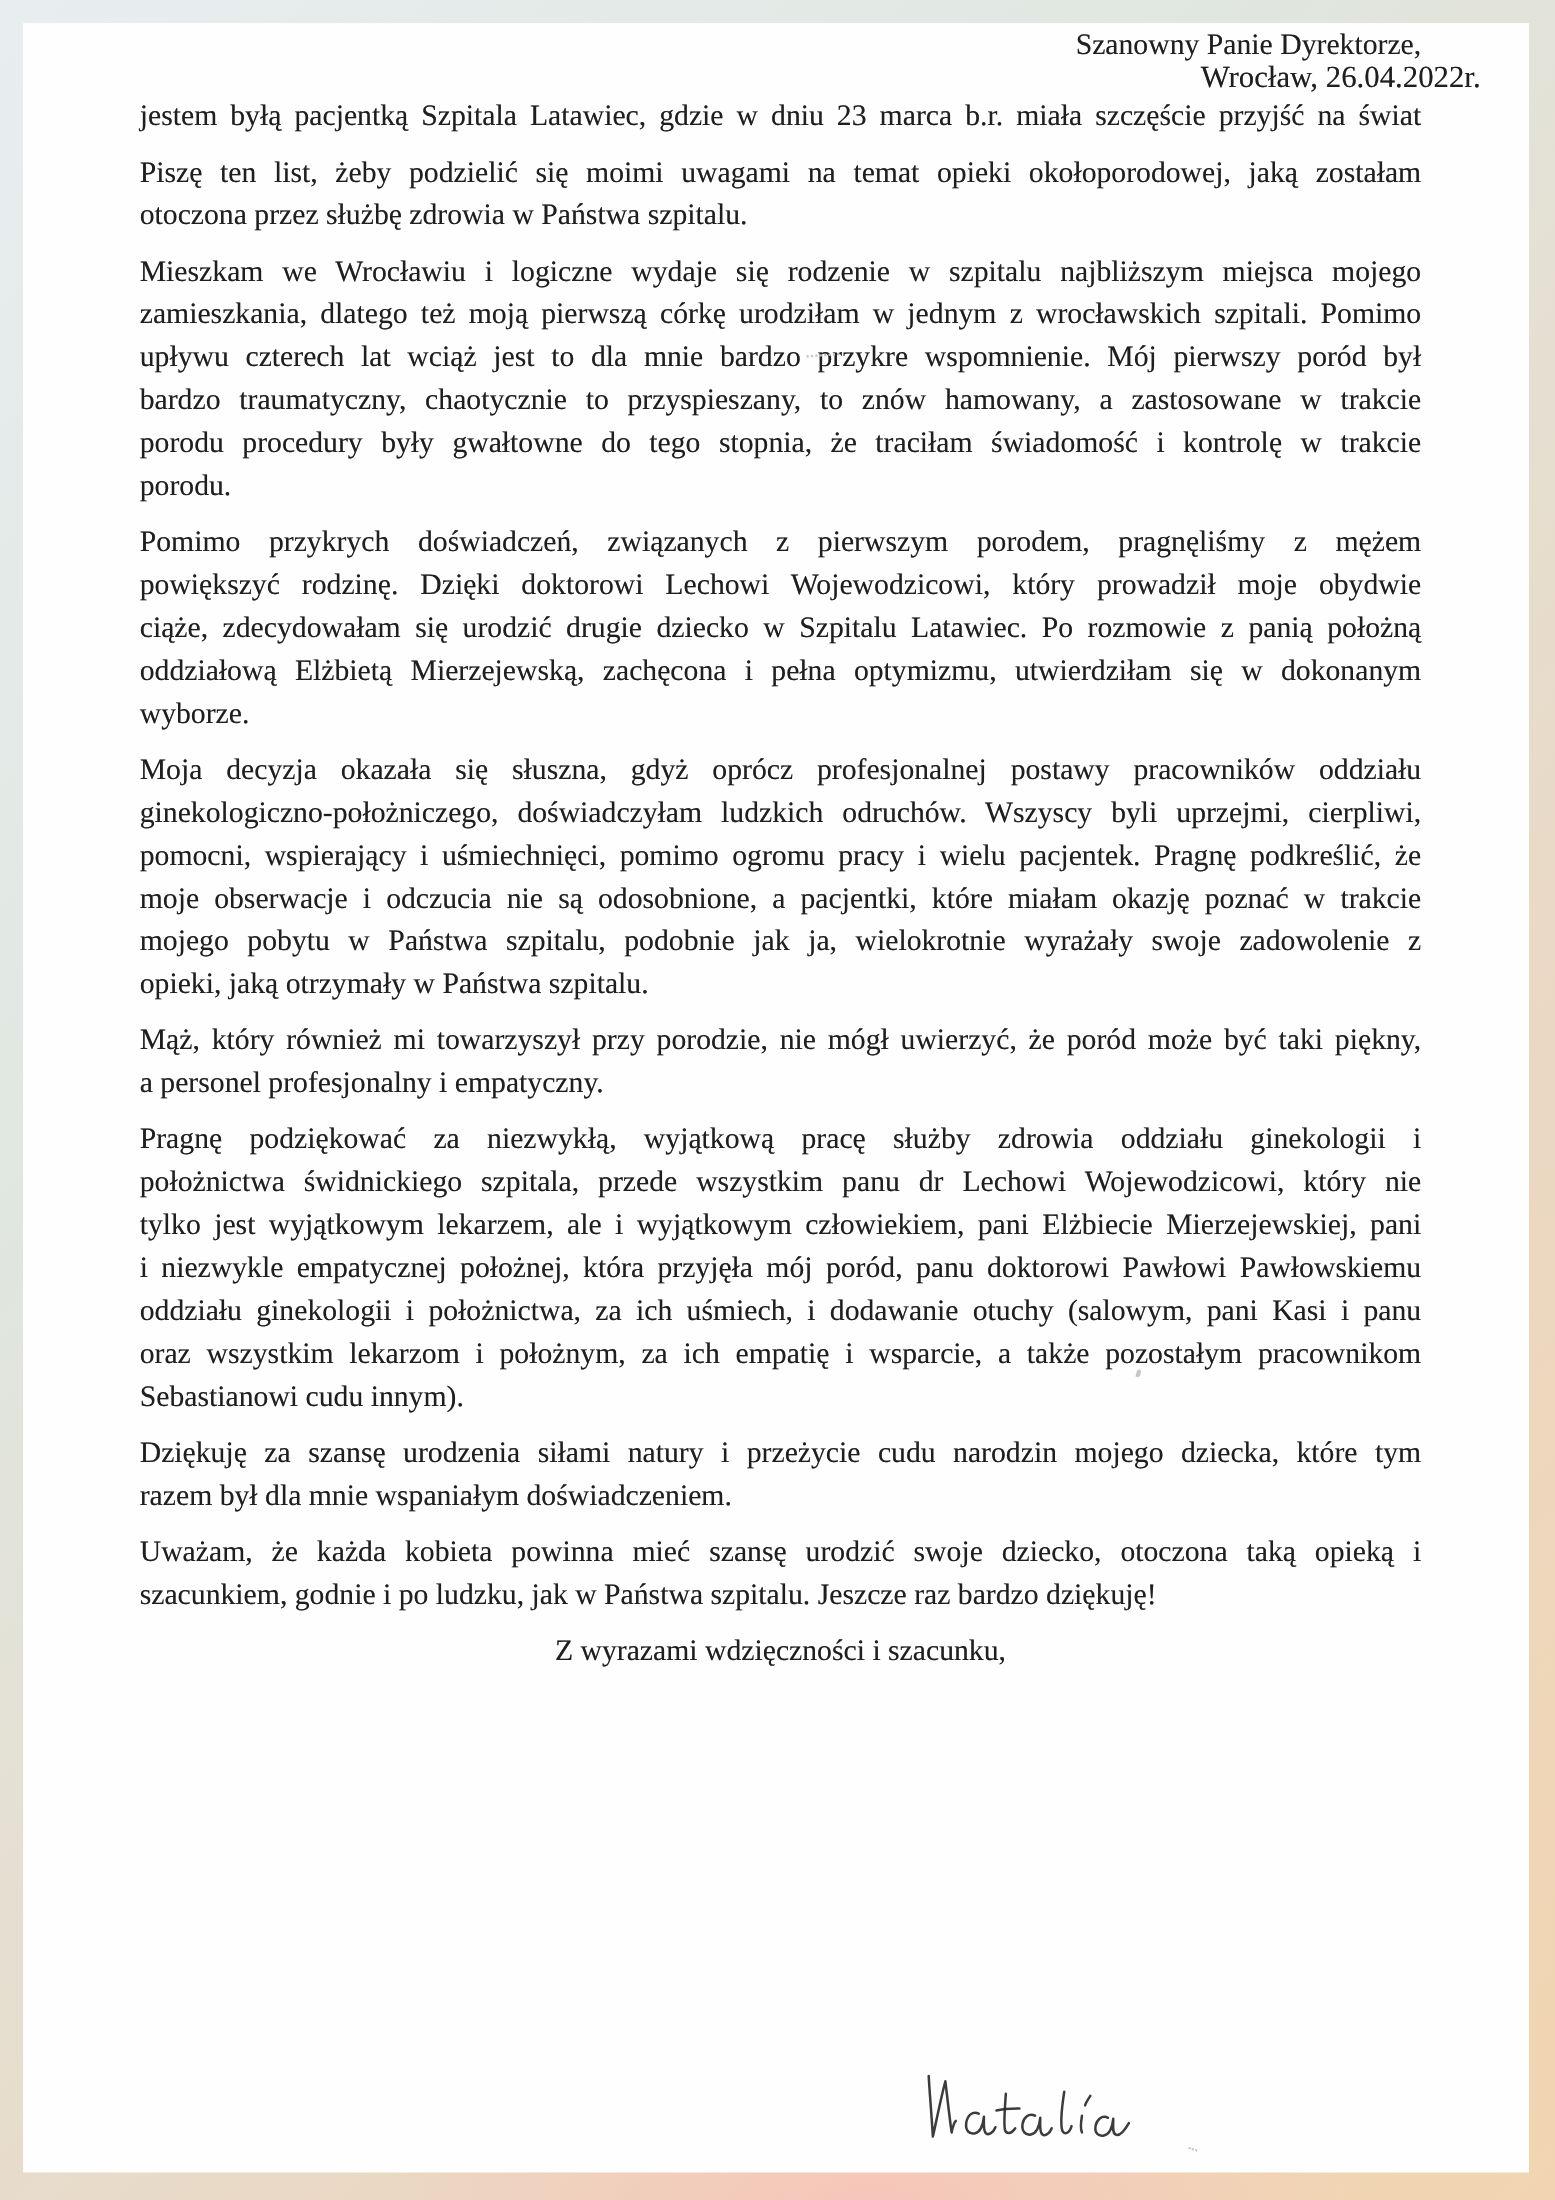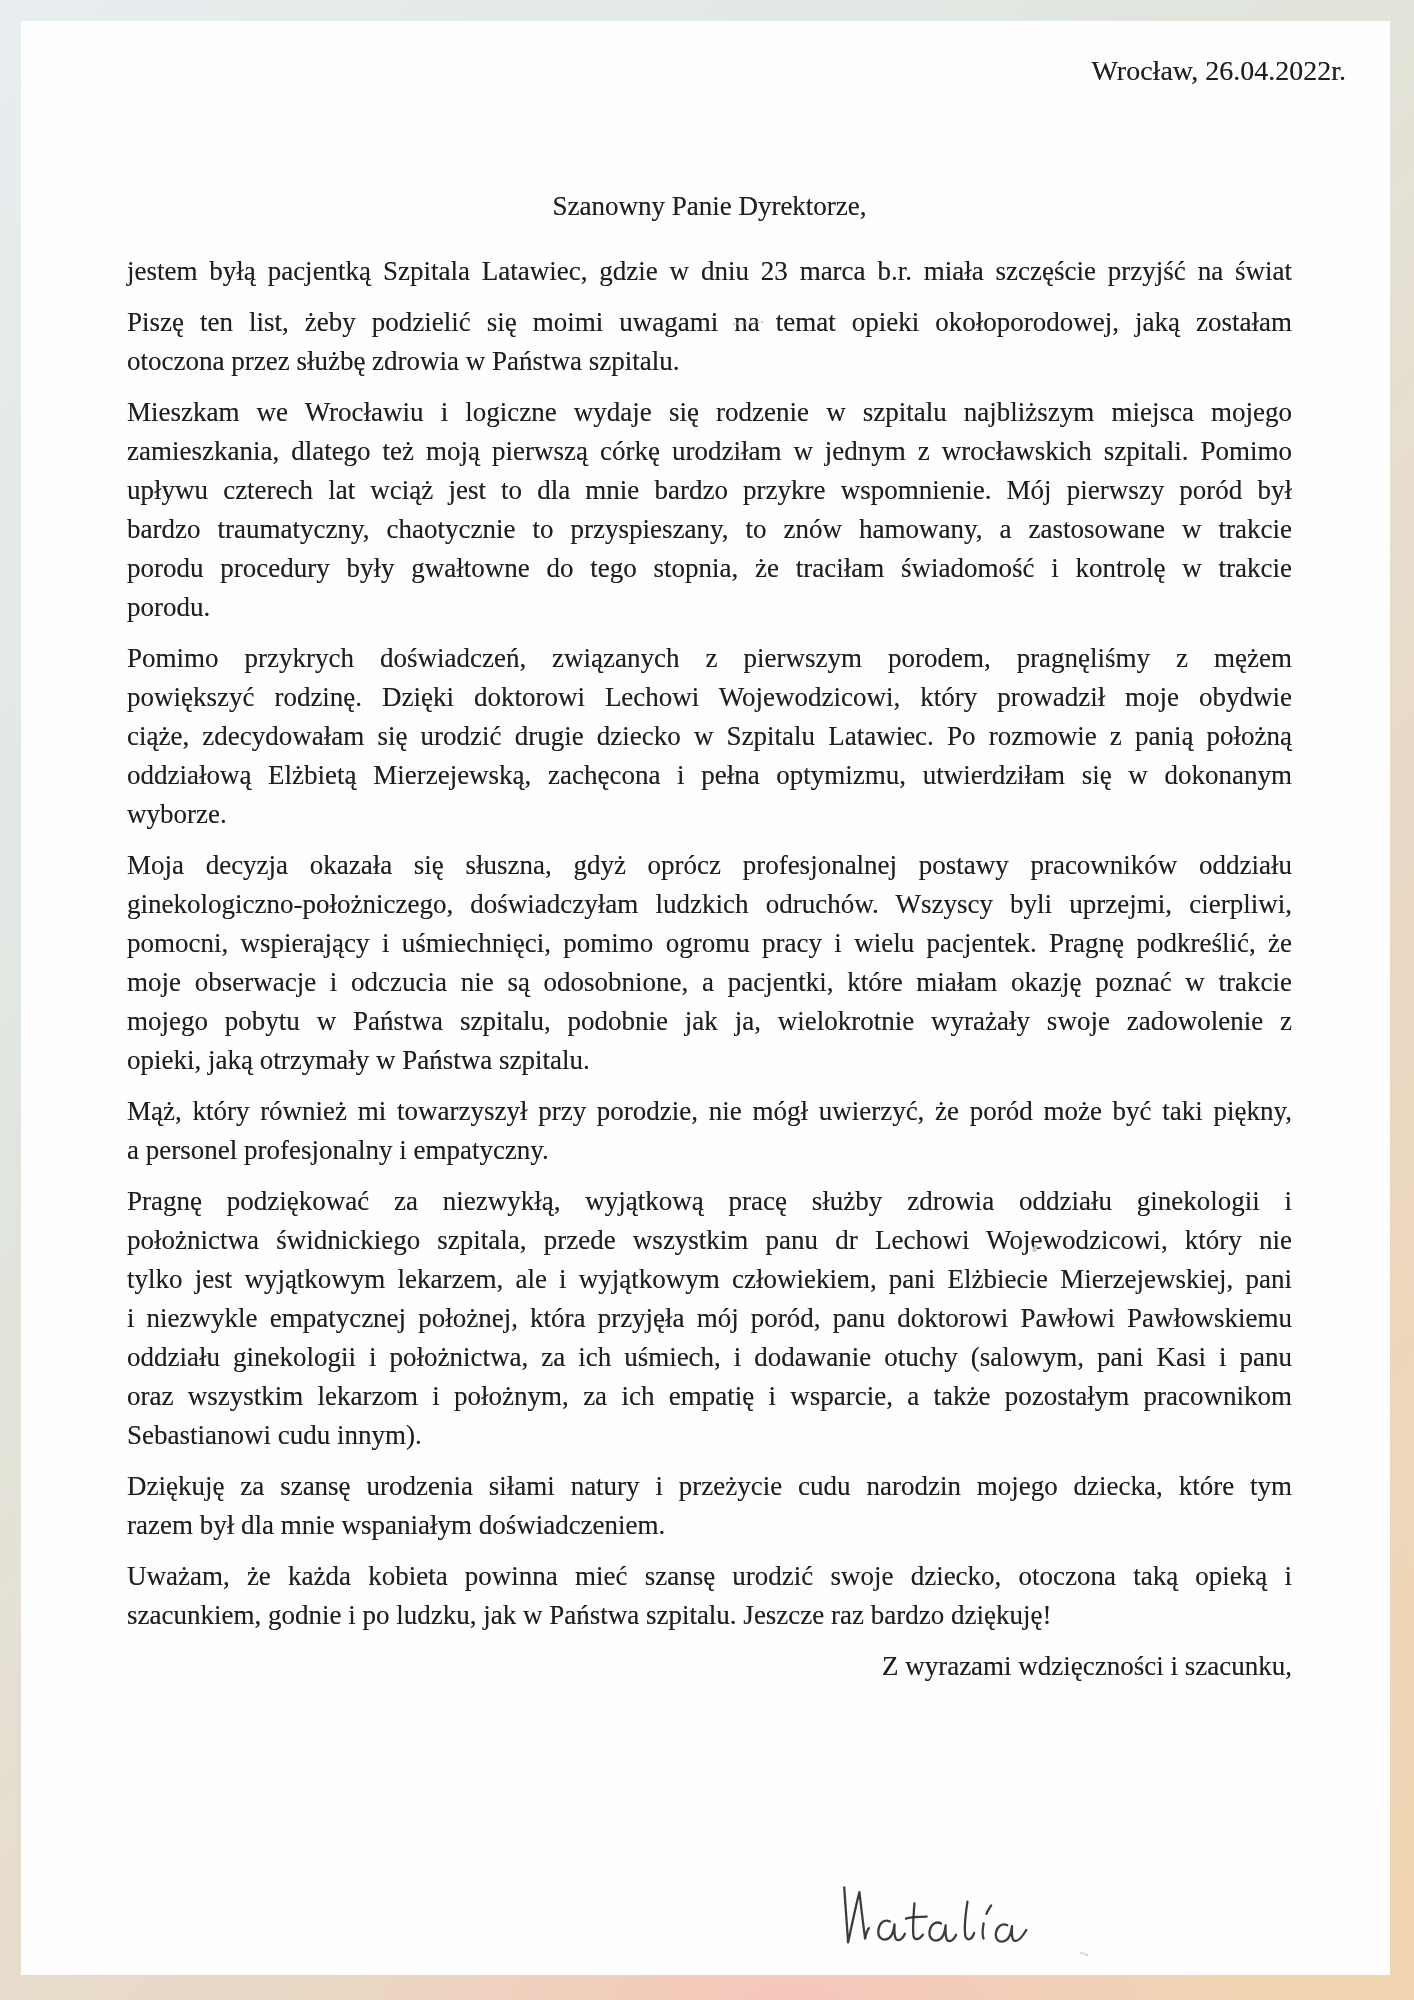--- a/index.html
+++ b/index.html
@@ -36,31 +36,30 @@
   }
   .content{
     position:absolute;
     left:106px;right:98px;top:0;
     color:var(--ink);
     font-size:27px;
     line-height:39px;
     text-shadow:0 0 0.6px rgba(20,20,20,.5);
   }
   .salutation{
-    margin-top:166px;
     margin-bottom:26px;
-    text-align:center;
+    text-align:right;
   }
   .para{margin:0 0 12px 0;}
   .line{
     text-align:justify;
     text-align-last:justify;
   }
   .line.last{text-align-last:left;}
-  .closing{margin-top:2px;text-align:right;}
+  .closing{margin-top:2px;text-align:center;}
   .signature{
     position:absolute;
     left:810px;top:1854px;
     width:218px;height:92px;
   }
   .signature svg{width:100%;height:100%;display:block;}
   .signature path{
     fill:none;
     stroke:#2b2b2b;
     stroke-width:2.4;

